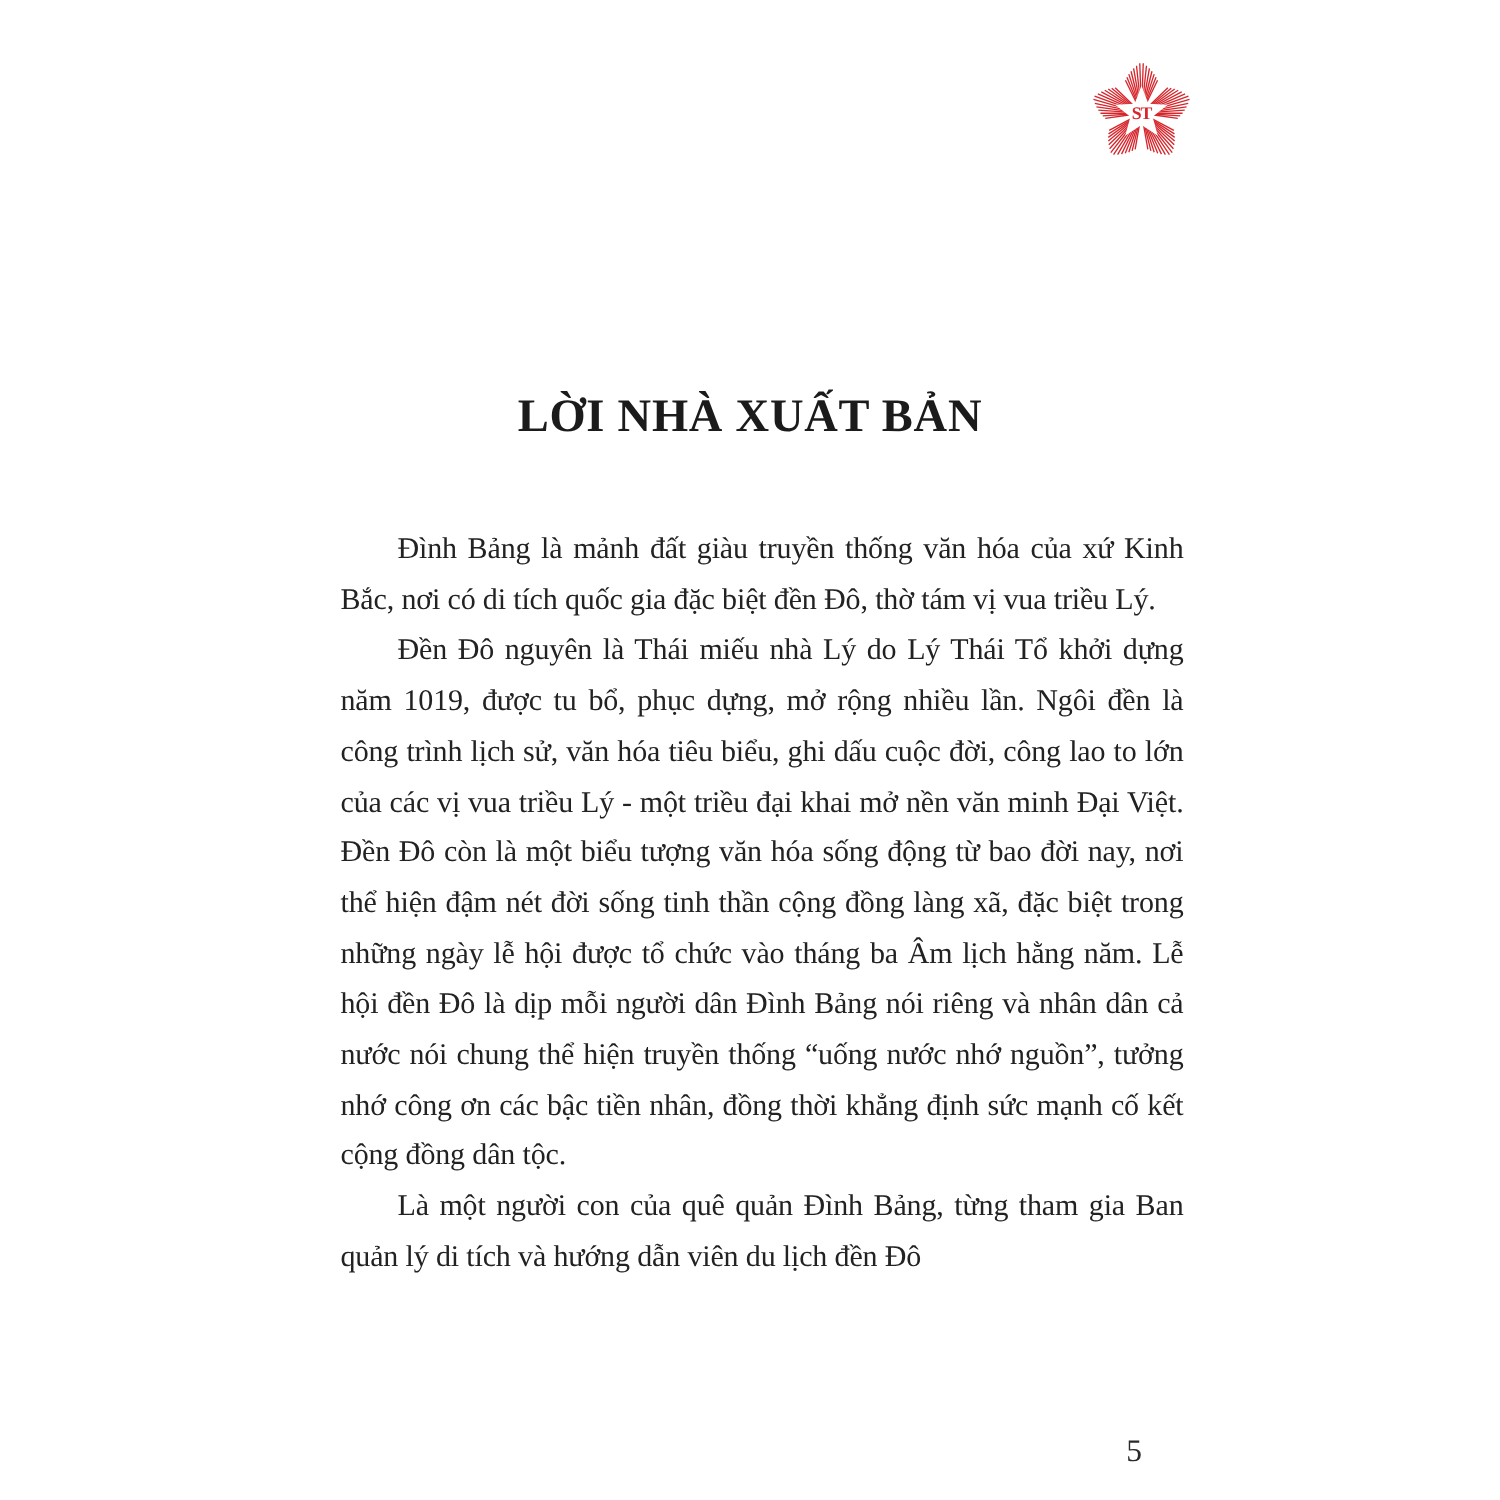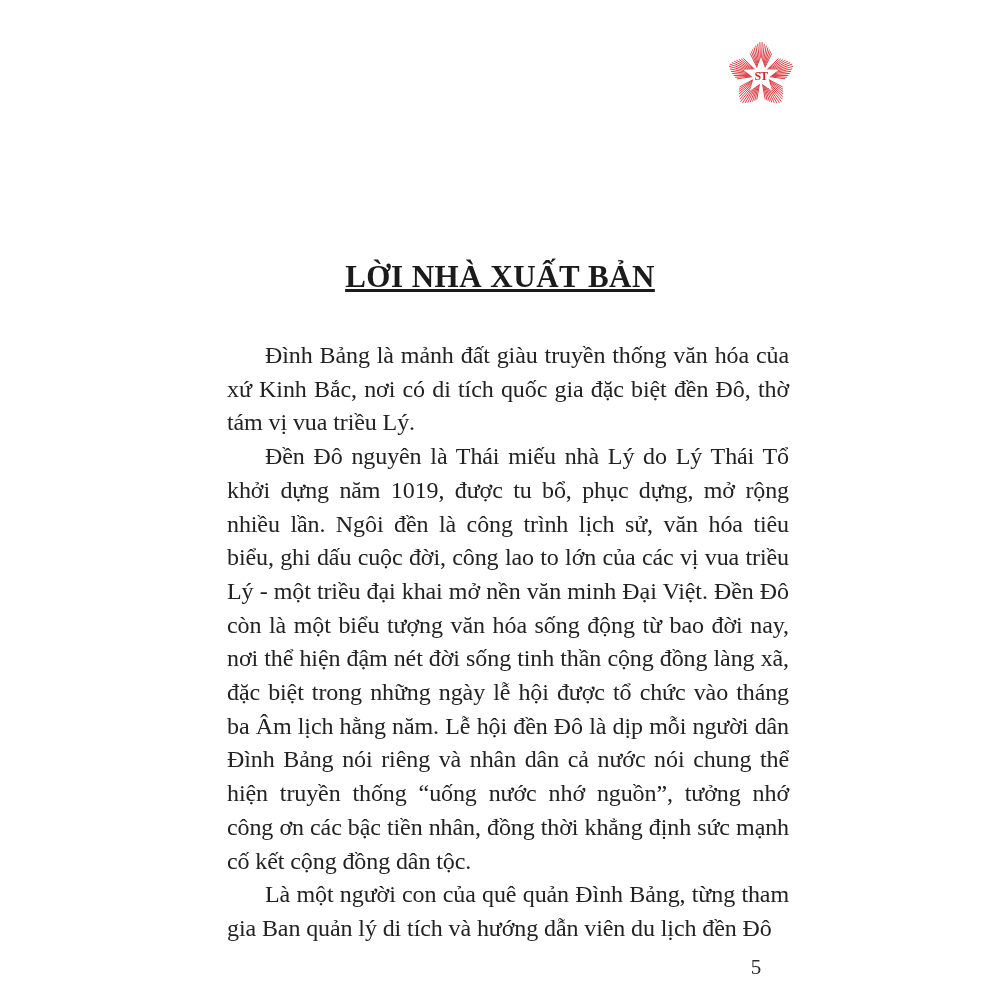--- a/index.html
+++ b/index.html
@@ -35,28 +35,27 @@
     position: absolute;
     left: 0;
     top: 242px;
     width: 1000px;
     margin: 0;
     text-align: center;
     font-size: 31px;
     font-weight: bold;
     letter-spacing: 0.5px;
     color: #1b1b1b;
-    text-decoration: underline;
   }
   .body-text {
     position: absolute;
     left: 227px;
-    top: 322px;
+    top: 333px;
     width: 562px;
-    font-size: 24px;
+    font-size: 20px;
     line-height: 33.7px;
     letter-spacing: -0.1px;
     text-align: justify;
     color: #222222;
   }
   .body-text p {
     margin: 0;
     text-indent: 38px;
   }
   .page-number {

